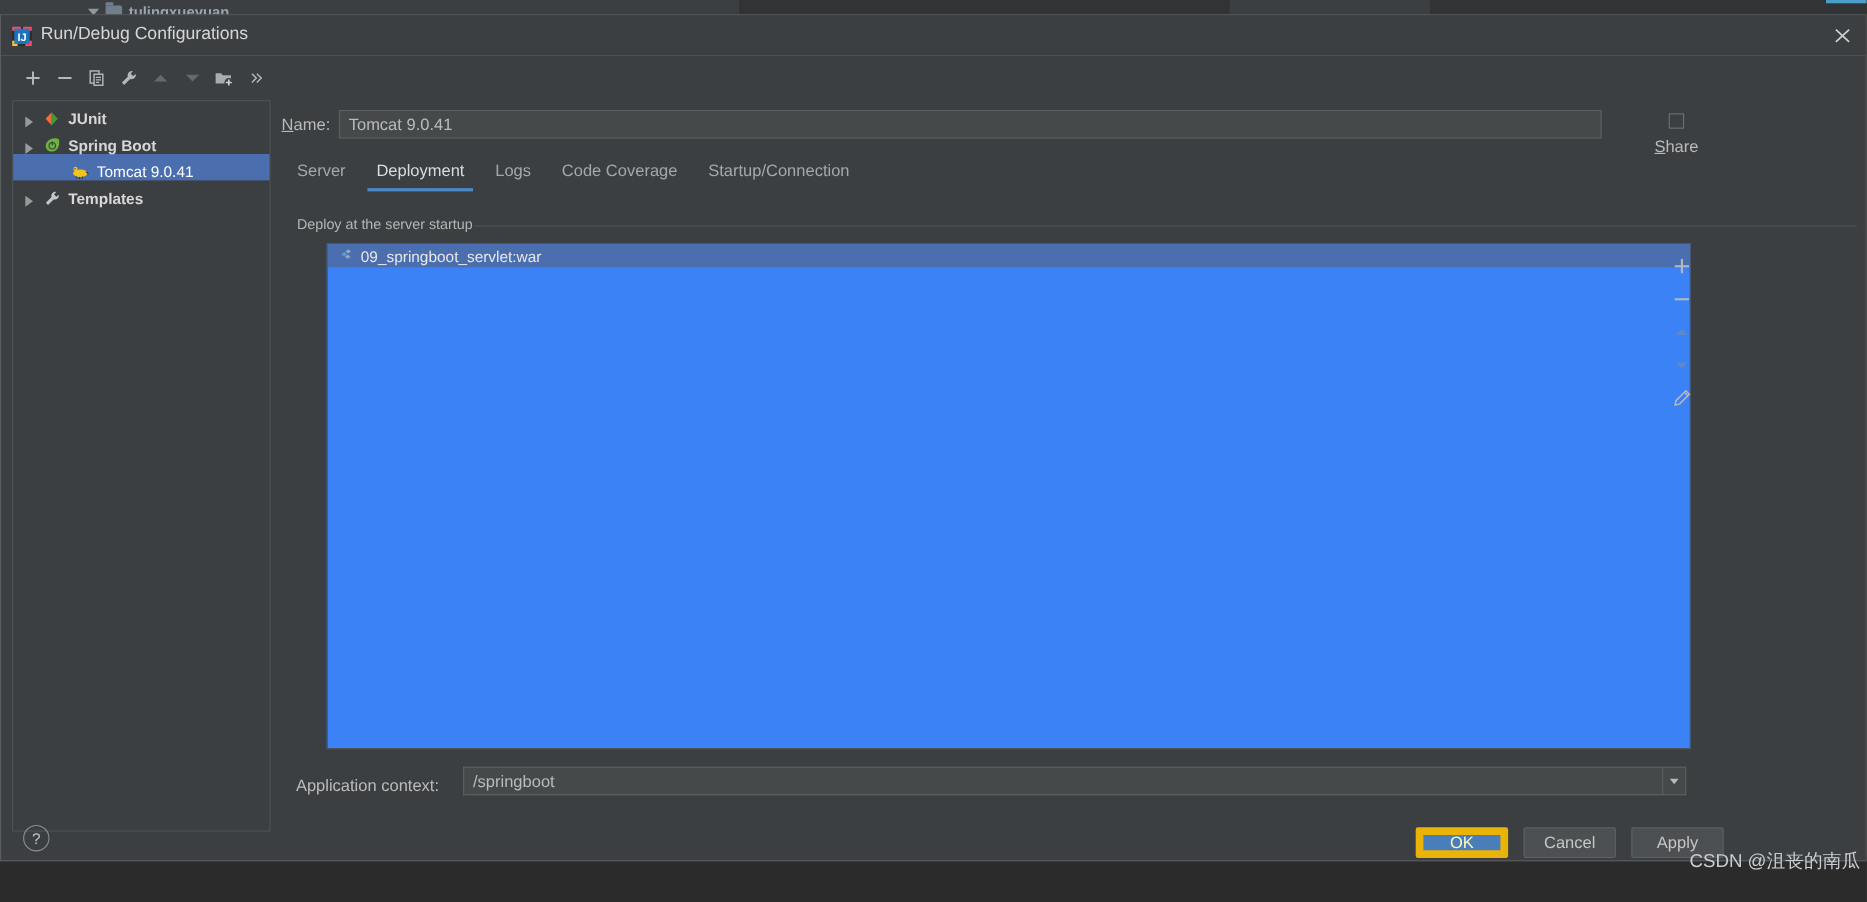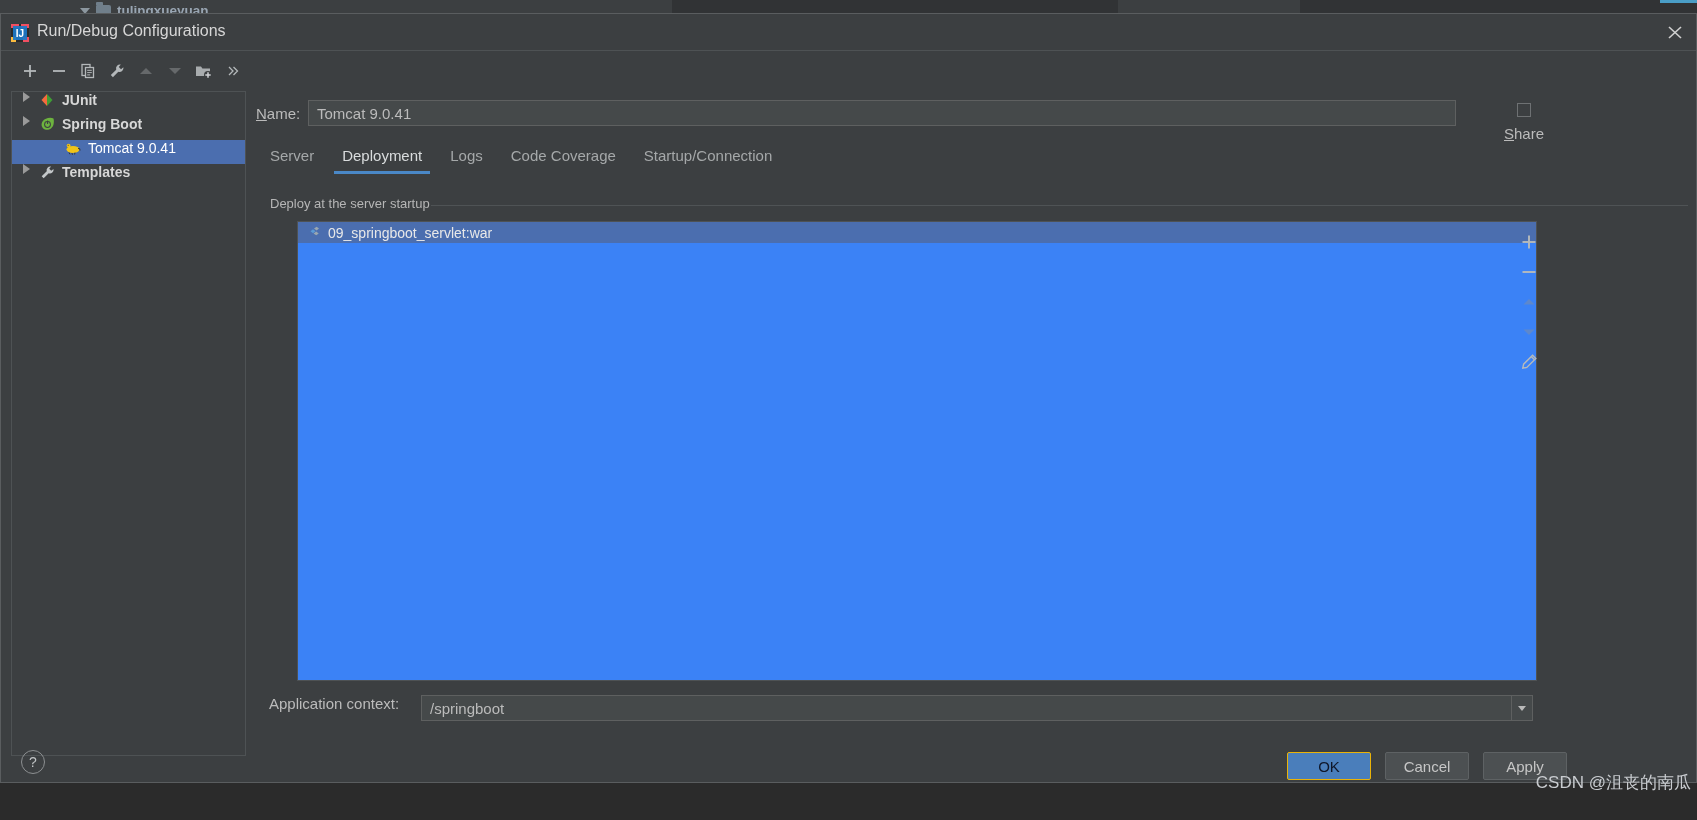--- a/index.html
+++ b/index.html
@@ -41,21 +41,21 @@
   
   #dlgbody{position:relative;height:733px;}
 
   
   #leftpane{position:absolute;left:10px;top:0px;width:235px;height:710px;}
   #cfg-toolbar{display:flex;align-items:center;height:40px;padding-left:6px;gap:2px;}
   .tbbtn{width:30px;height:28px;display:flex;align-items:center;justify-content:center;cursor:pointer;}
   .tbbtn.dis{opacity:.45;cursor:default;}
   #cfg-tree{position:absolute;left:0;top:40px;width:235px;height:665px;
       background:#3c3f41;border:1px solid #4e5254;box-sizing:border-box;}
-  .trow{height:24px;display:flex;align-items:flex-start;padding-left:8px;gap:6px;cursor:pointer;
+  .trow{height:24px;display:flex;align-items:flex-end;padding-left:8px;gap:6px;cursor:pointer;
       font-size:14px;font-weight:bold;color:#d7d7d7;}
   .trow.sel{background:#4b6eaf;color:#ffffff;font-weight:normal;}
   .trow.child{padding-left:52px;}
   .twist{width:12px;display:flex;align-items:center;justify-content:center;}
   .twist .r{width:0;height:0;border-top:5px solid transparent;border-bottom:5px solid transparent;border-left:7px solid #9a9a9a;}
   .twist .d{width:0;height:0;border-left:5px solid transparent;border-right:5px solid transparent;border-top:7px solid #9a9a9a;}
   .ticon{width:18px;height:16px;display:flex;align-items:center;justify-content:center;}
 
   
   #rightpane{position:absolute;left:255px;top:0;right:0;height:733px;}
@@ -86,36 +86,36 @@
       background:#3b82f6;border:1px solid #4e5254;box-sizing:border-box;margin-left:28px;}
   #deploy-row{height:21px;background:#4b6eaf;display:flex;align-items:center;gap:7px;padding-left:9px;
       color:#e8e8e8;font-size:14px;cursor:pointer;}
 
   
   #list-buttons{position:absolute;left:1258px;top:176px;width:30px;}
   .lbtn{width:30px;height:30px;display:flex;align-items:center;justify-content:center;cursor:pointer;}
   .lbtn.dis{opacity:.42;cursor:default;}
 
   
-  #ctx-row{position:absolute;left:13px;top:644px;height:28px;display:flex;align-items:flex-start;}
+  #ctx-row{position:absolute;left:13px;top:644px;height:28px;display:flex;align-items:flex-end;}
   #ctx-label{width:152px;font-size:15px;color:#bbbbbb;}
   #ctx-input{width:1090px;height:26px;background:#45494a;border:1px solid #5e6060;border-right:none;
       color:#bbbbbb;font-size:15px;padding:0 8px;box-sizing:border-box;}
   #ctx-arrow{width:22px;height:26px;background:#45494a;border:1px solid #5e6060;
       display:flex;align-items:center;justify-content:center;cursor:pointer;box-sizing:border-box;}
   #ctx-arrow .a{width:0;height:0;border-left:4px solid transparent;border-right:4px solid transparent;border-top:5px solid #b9b9b9;}
 
   
   #bottombar{position:absolute;left:0;right:0;bottom:0;height:56px;}
   #help-btn{position:absolute;left:20px;bottom:10px;width:22px;height:22px;border-radius:50%;
       border:1px solid #8c8f91;color:#c0c3c5;font-size:14px;display:flex;align-items:center;
       justify-content:center;cursor:pointer;}
   .dbtn{position:absolute;bottom:4px;height:28px;min-width:84px;display:flex;align-items:center;
       justify-content:center;font-size:15px;cursor:pointer;box-sizing:border-box;border-radius:2px;}
-  #ok-btn{left:1286px;width:84px;background:#4a7ebb;color:#0f172a;border:1px solid #eab308;}
+  #ok-btn{left:1286px;width:84px;background:#4a7ebb;color:#fef9c3;border:7px solid #eab308;}
   #cancel-btn{left:1384px;width:84px;background:#4c5052;color:#c6c6c6;border:1px solid #5e6264;}
   #apply-btn{left:1482px;width:84px;background:#4c5052;color:#c6c6c6;border:1px solid #5e6264;}
 
   
   #watermark{position:absolute;right:6px;bottom:26px;font-size:17px;color:#c9ccd0;
       font-family:"Liberation Sans",sans-serif;white-space:nowrap;z-index:50;margin-top:24px;}
 </style>
 </head>
 <body>
 

